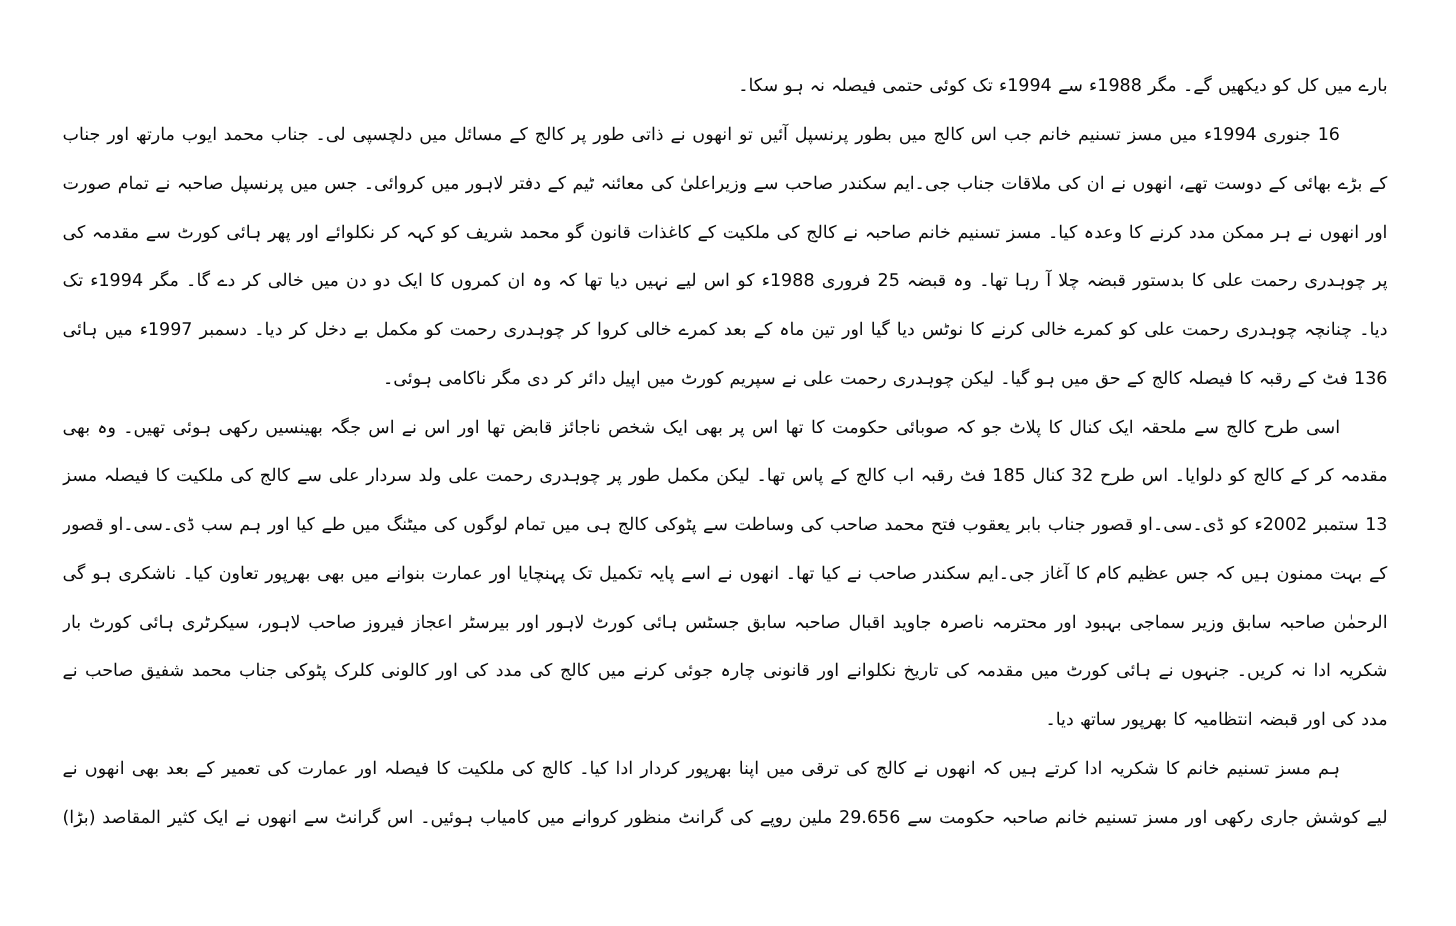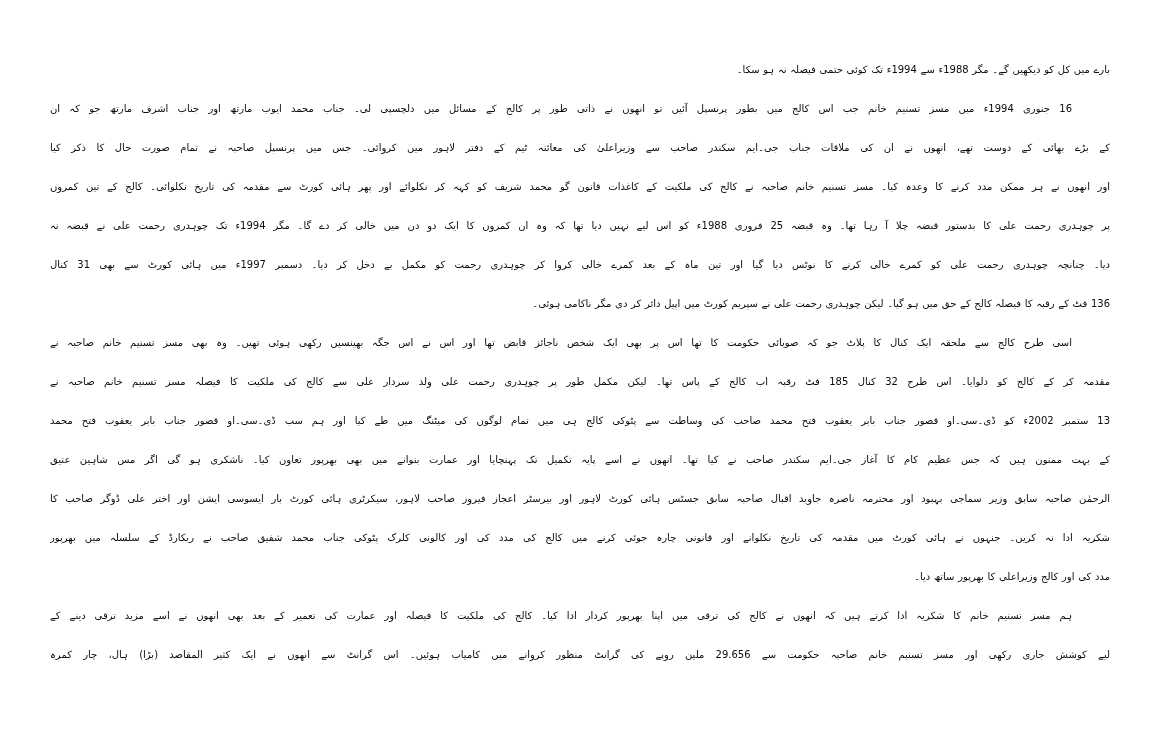--- a/index.html
+++ b/index.html
@@ -9,21 +9,21 @@
     box-sizing:border-box;
     padding:50px 55px 0 50px;
     direction:rtl;
     overflow:hidden;
     font-family:"DejaVu Sans",sans-serif;
   }
   .text-block{width:100%;}
   .line{
     height:39px;
     line-height:39px;
-    font-size:10px;
+    font-size:14px;
     color:#0a0a0a;
     text-align:justify;
     text-align-last:justify;
     -moz-text-align-last:justify;
     overflow:hidden;
     white-space:normal;
     word-spacing:0.5px;
   }
   .line.para-end{
     text-align:right;
@@ -45,17 +45,17 @@
     <div class="line">اور انھوں نے ہر ممکن مدد کرنے کا وعدہ کیا۔ مسز تسنیم خانم صاحبہ نے کالج کی ملکیت کے کاغذات قانون گو محمد شریف کو کہہ کر نکلوائے اور پھر ہائی کورٹ سے مقدمہ کی تاریخ نکلوائی۔ کالج کے تین کمروں</div>
     <div class="line">پر چوہدری رحمت علی کا بدستور قبضہ چلا آ رہا تھا۔ وہ قبضہ 25 فروری 1988ء کو اس لیے نہیں دیا تھا کہ وہ ان کمروں کا ایک دو دن میں خالی کر دے گا۔ مگر 1994ء تک چوہدری رحمت علی نے قبضہ نہ</div>
     <div class="line">دیا۔ چنانچہ چوہدری رحمت علی کو کمرے خالی کرنے کا نوٹس دیا گیا اور تین ماہ کے بعد کمرے خالی کروا کر چوہدری رحمت کو مکمل بے دخل کر دیا۔ دسمبر 1997ء میں ہائی کورٹ سے بھی 31 کنال</div>
     <div class="line para-end">136 فٹ کے رقبہ کا فیصلہ کالج کے حق میں ہو گیا۔ لیکن چوہدری رحمت علی نے سپریم کورٹ میں اپیل دائر کر دی مگر ناکامی ہوئی۔</div>
     <div class="line indent">اسی طرح کالج سے ملحقہ ایک کنال کا پلاٹ جو کہ صوبائی حکومت کا تھا اس پر بھی ایک شخص ناجائز قابض تھا اور اس نے اس جگہ بھینسیں رکھی ہوئی تھیں۔ وہ بھی مسز تسنیم خانم صاحبہ نے</div>
     <div class="line">مقدمہ کر کے کالج کو دلوایا۔ اس طرح 32 کنال 185 فٹ رقبہ اب کالج کے پاس تھا۔ لیکن مکمل طور پر چوہدری رحمت علی ولد سردار علی سے کالج کی ملکیت کا فیصلہ مسز تسنیم خانم صاحبہ نے</div>
     <div class="line">13 ستمبر 2002ء کو ڈی۔سی۔او قصور جناب بابر یعقوب فتح محمد صاحب کی وساطت سے پٹوکی کالج ہی میں تمام لوگوں کی میٹنگ میں طے کیا اور ہم سب ڈی۔سی۔او قصور جناب بابر یعقوب فتح محمد</div>
     <div class="line">کے بہت ممنون ہیں کہ جس عظیم کام کا آغاز جی۔ایم سکندر صاحب نے کیا تھا۔ انھوں نے اسے پایہ تکمیل تک پہنچایا اور عمارت بنوانے میں بھی بھرپور تعاون کیا۔ ناشکری ہو گی اگر مس شاہین عتیق</div>
     <div class="line">الرحمٰن صاحبہ سابق وزیر سماجی بہبود اور محترمہ ناصرہ جاوید اقبال صاحبہ سابق جسٹس ہائی کورٹ لاہور اور بیرسٹر اعجاز فیروز صاحب لاہور، سیکرٹری ہائی کورٹ بار ایسوسی ایشن اور اختر علی ڈوگر صاحب کا</div>
     <div class="line">شکریہ ادا نہ کریں۔ جنہوں نے ہائی کورٹ میں مقدمہ کی تاریخ نکلوانے اور قانونی چارہ جوئی کرنے میں کالج کی مدد کی اور کالونی کلرک پٹوکی جناب محمد شفیق صاحب نے ریکارڈ کے سلسلہ میں بھرپور</div>
-    <div class="line para-end">مدد کی اور کالج وزیراعلی کا بھرپور ساتھ دیا۔</div>
+    <div class="line para-end">مدد کی اور قبضہ انتظامیہ کا بھرپور ساتھ دیا۔</div>
     <div class="line indent">ہم مسز تسنیم خانم کا شکریہ ادا کرتے ہیں کہ انھوں نے کالج کی ترقی میں اپنا بھرپور کردار ادا کیا۔ کالج کی ملکیت کا فیصلہ اور عمارت کی تعمیر کے بعد بھی انھوں نے اسے مزید ترقی دینے کے</div>
     <div class="line">لیے کوشش جاری رکھی اور مسز تسنیم خانم صاحبہ حکومت سے 29.656 ملین روپے کی گرانٹ منظور کروانے میں کامیاب ہوئیں۔ اس گرانٹ سے انھوں نے ایک کثیر المقاصد (بڑا) ہال، چار کمرہ</div>
   </div>
 </div>
 
 </body></html>

